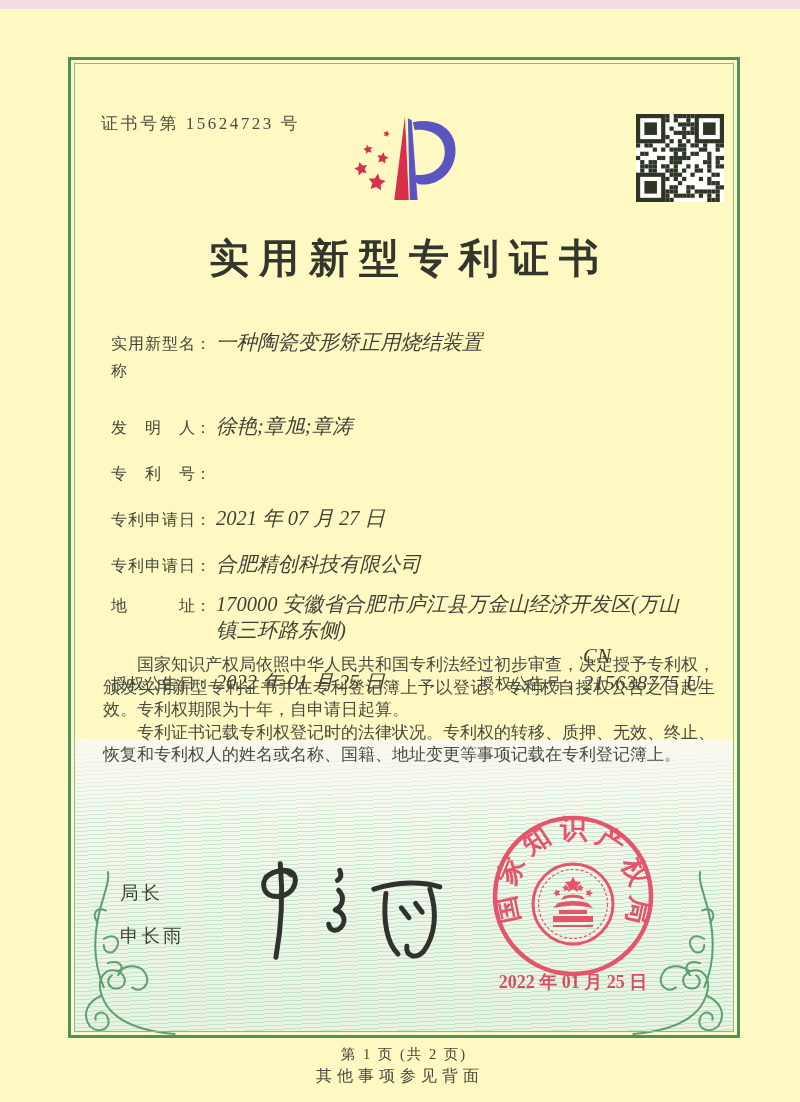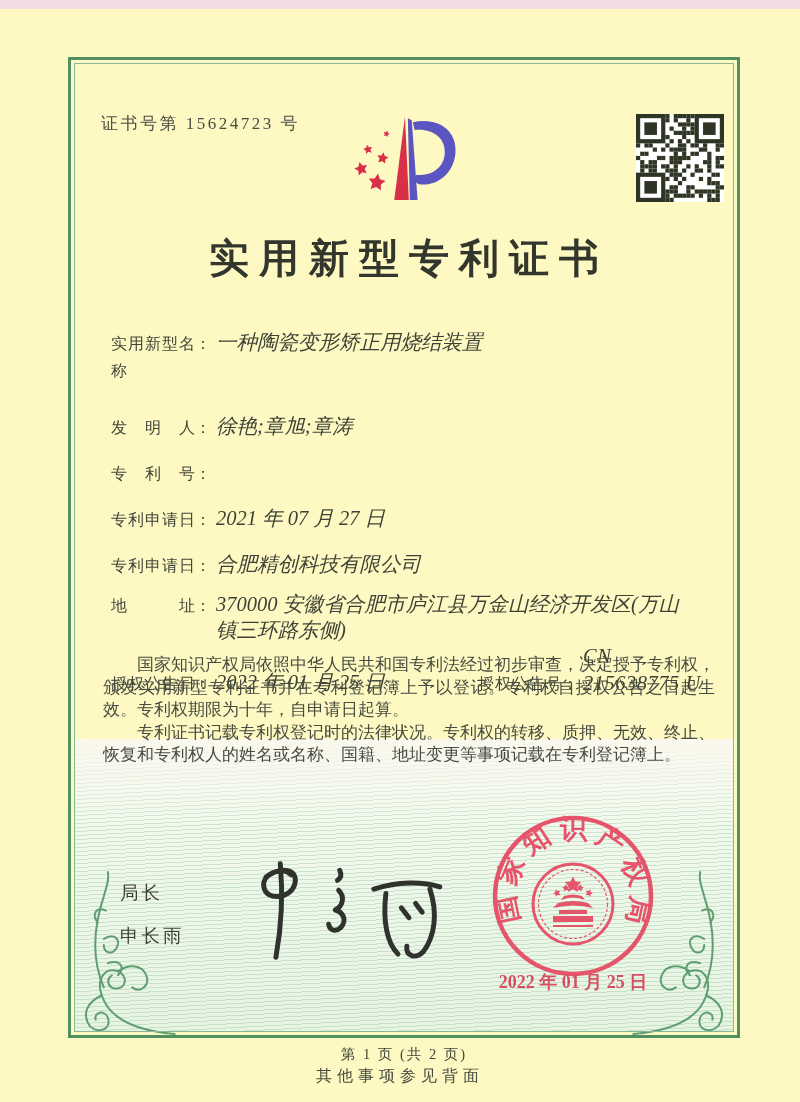--- a/index.html
+++ b/index.html
@@ -293,21 +293,21 @@
         <span class="fvalue">2021 年 07 月 27 日</span>
       </div>
       <div class="row r5">
         <span class="flabel">专利申请日</span>
           <span class="colon">：</span>
         <span class="fvalue">合肥精创科技有限公司</span>
       </div>
       <div class="row addr">
         <span class="flabel">地址</span>
           <span class="colon">：</span>
-        <span class="fvalue">370000 安徽省合肥市庐江县万金山经济开发区(万山镇三环路东侧)</span>
+        <span class="fvalue">170000 安徽省合肥市庐江县万金山经济开发区(万山镇三环路东侧)</span>
       </div>
       <div class="row grant">
         <span class="grant-left">
           <span class="flabel">授权公告日</span>
             <span class="colon">：</span>
           <span class="fvalue">2022 年 01 月 25 日</span>
         </span>
         <span class="grant-right">
           <span class="flabel">授权公告号</span>
             <span class="colon">：</span>

